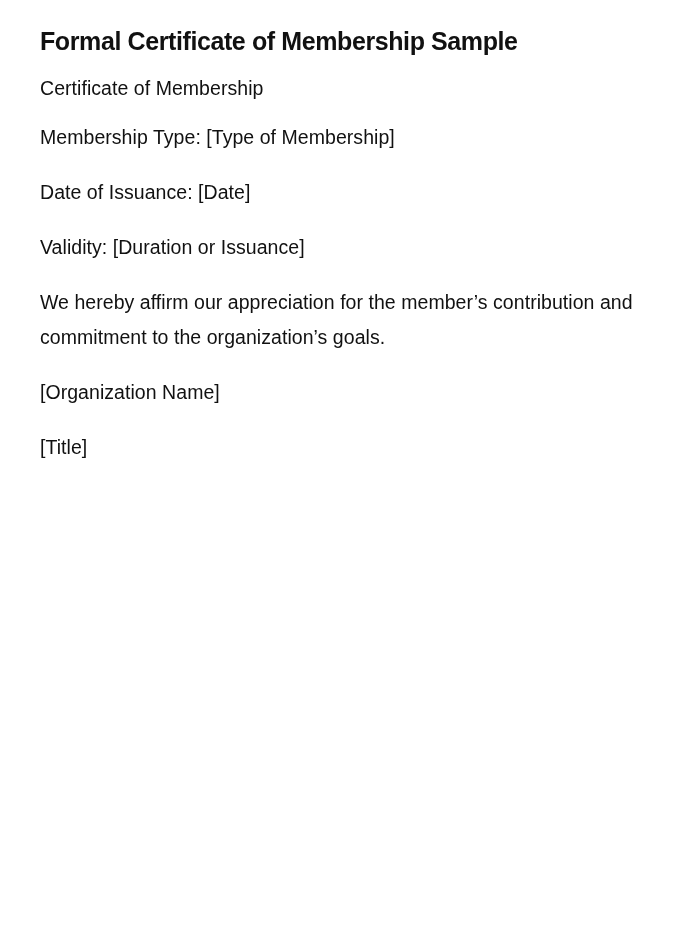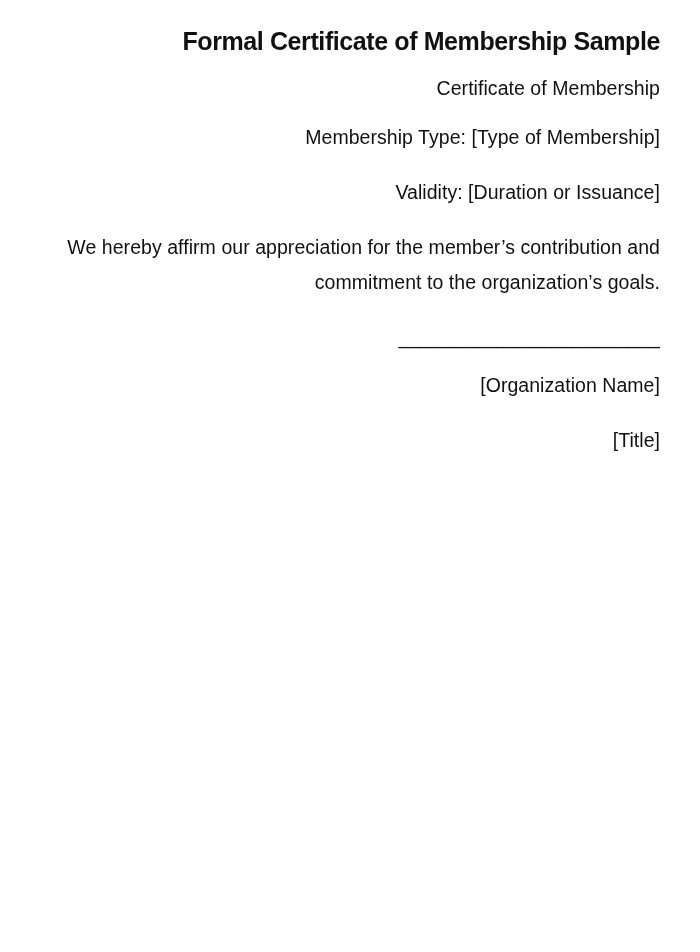--- a/index.html
+++ b/index.html
@@ -1,27 +1,27 @@
 <!DOCTYPE html>
 <html><head>
   <meta charset="utf-8">
   <style>
     html, body { margin: 0; padding: 0; background: #ffffff; }
     body { width: 700px; height: 952px; overflow: hidden; }
-    .page { padding: 24px 40px 0 40px; color: #111111; font-family: "Liberation Sans", sans-serif; text-align: right; }
+    .page { padding: 24px 40px 0 40px; color: #111111; font-family: "Liberation Sans", sans-serif; }
     h1 { font-size: 25px; font-weight: bold; margin: 0 0 18px 0; letter-spacing: -0.4px; line-height: 34px; }
     p { font-size: 19.5px; line-height: 35px; margin: 0 0 20px 0; letter-spacing: 0.05px; }
     .subtitle { margin-bottom: 20px; line-height: 24px; }
     .sigline { margin-top: 10px; margin-bottom: 13px; line-height: 35px; }
   </style>
 </head>
 <body>
 
 <div class="page">
   <h1>Formal Certificate of Membership Sample</h1>
   <p class="subtitle">Certificate of Membership</p>
   <p>Membership Type: [Type of Membership]</p>
+  <p>Date of Issuance: [Date]</p>
   <p>Validity: [Duration or Issuance]</p>
   <p>We hereby affirm our appreciation for the member’s contribution and commitment to the organization’s goals.</p>
-  <p class="sigline">________________________</p>
   <p>[Organization Name]</p>
   <p>[Title]</p>
 </div>
 
 </body></html>

